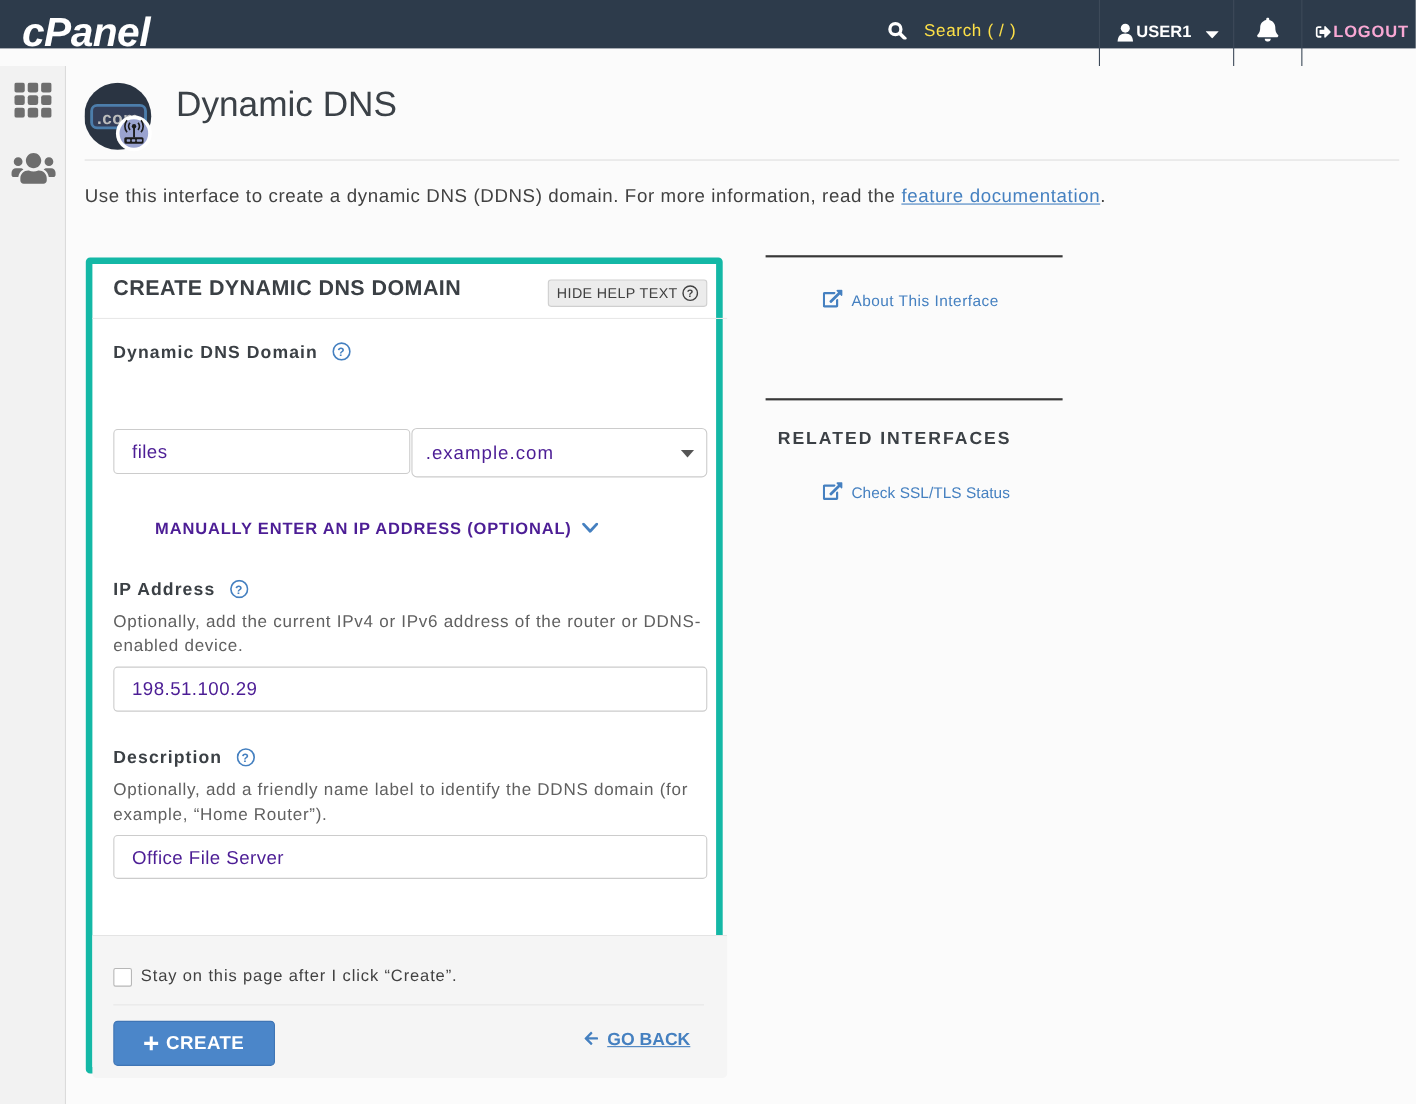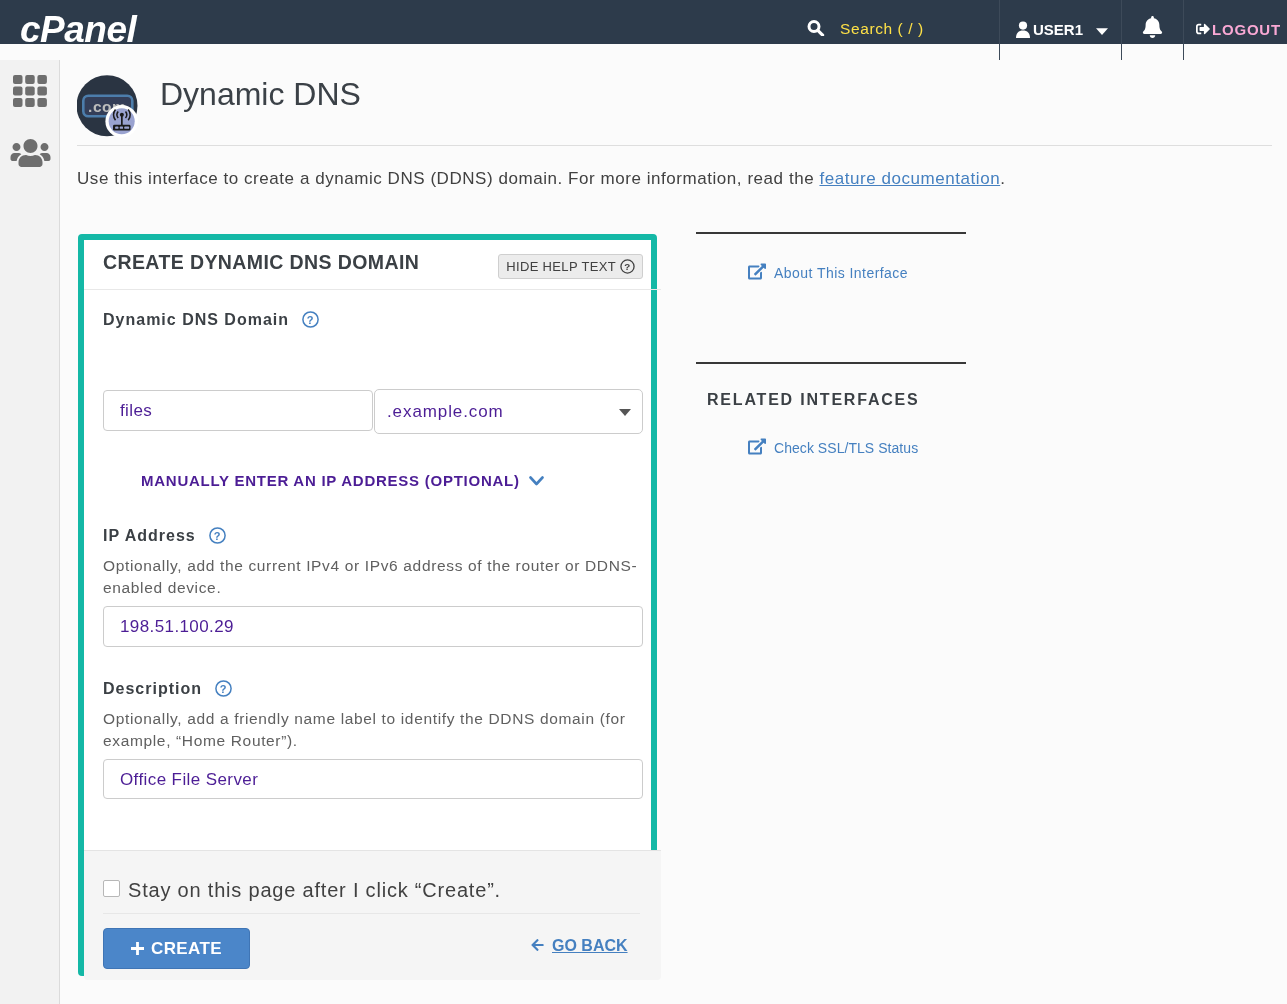--- a/index.html
+++ b/index.html
@@ -73,21 +73,21 @@
     border-left:6px solid transparent; border-right:6px solid transparent; border-top:7px solid #555; }
   #manual { position:absolute; left:19px; top:232px; font-size:15px; font-weight:600; color:#4c1d95; letter-spacing:0.75px;margin-left:38px; }
   #inp-ip { left:19px; top:366px; width:540px; height:41px; }
   #inp-desc { left:19px; top:519px; width:540px; height:40px; }
   #card-footer {
     position:absolute; left:0; top:610px; width:577px; height:130px;
     background:#f5f5f5; border-top:1px solid #e4e4e4; border-radius:0 0 4px 4px;
   }
   #chk { position:absolute; left:19px; top:29px; width:17px; height:17px;
     background:#fff; border:1px solid #b7b7b7; border-radius:2px; }
-  #chk-lbl { position:absolute; left:44px; top:28px; font-size:20px; letter-spacing:0.8px; color:#414141; }
+  #chk-lbl { position:absolute; left:44px; top:28px; font-size:15px; letter-spacing:0.8px; color:#414141; }
   #foot-hr { position:absolute; left:19px; top:62px; width:537px; height:1px; background:#e7e7e7; }
   #btn-create {
     position:absolute; left:19px; top:77px; width:147px; height:41px;
     background:#4b86c9; border:1px solid #3f75b5; border-radius:4px;
     color:#fff; font-size:17px; font-weight:bold; text-align:center; line-height:39px;
     letter-spacing:0.4px;
   }
   #go-back { position:absolute; left:445px; top:86px; font-size:16px; font-weight:600; color:#4580c0;text-decoration:underline; }
   
   #right { position:absolute; left:696px; top:232px; width:270px; }

